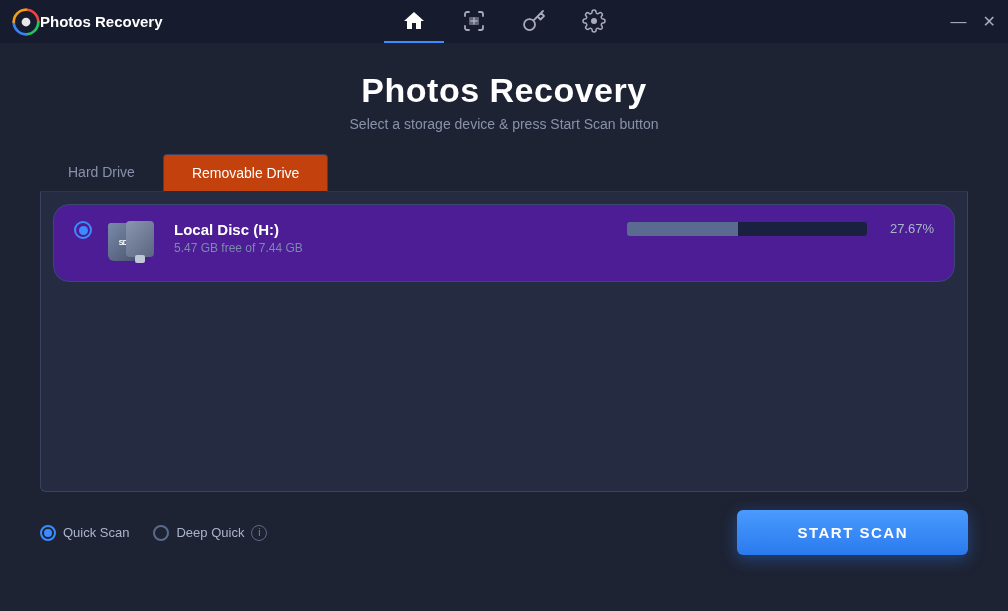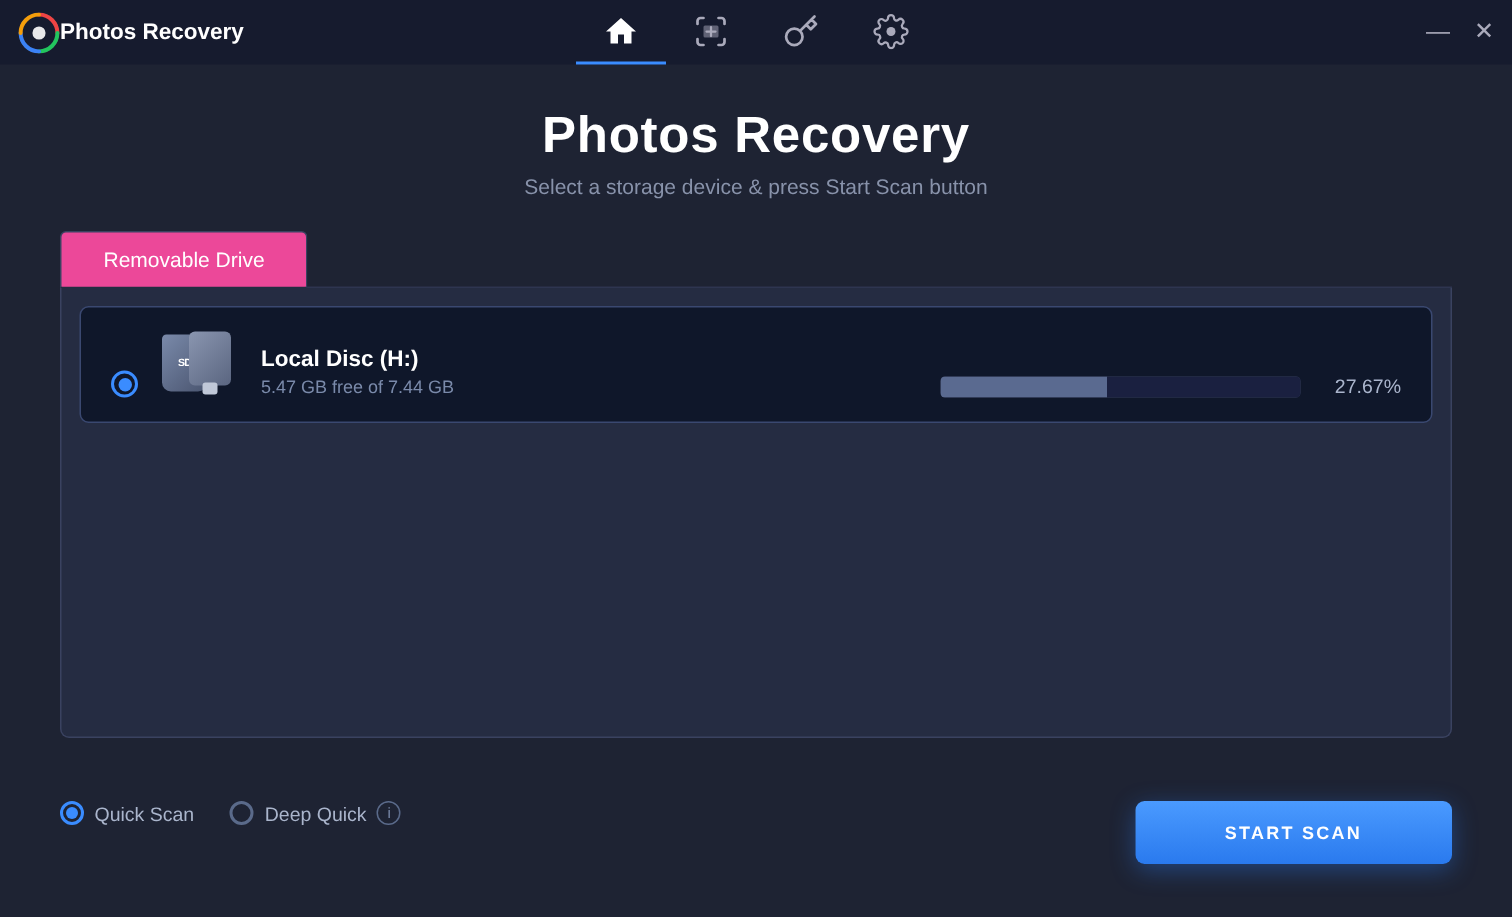--- a/index.html
+++ b/index.html
@@ -96,44 +96,44 @@
     .drive-tab {
       padding: 10px 28px;
       font-size: 14px;
       color: #8892aa;
       cursor: pointer;
       border-bottom: 2px solid transparent;
       margin-bottom: -1px;
     }
     .drive-tab.active {
       color: #fff;
-      background: #ec4899;
+      background: #c2410c;
       border: 1px solid #3a4260;
       border-bottom: 1px solid #252c42;
       border-radius: 4px 4px 0 0;
       text-align: right;
     }
 
     
     #drive-list {
       background: #252c42;
       border: 1px solid #3a4260;
       border-top: none;
       border-radius: 0 0 6px 6px;
       padding: 12px;
       min-height: 300px;
     }
 
     
     .drive-item {
       display: flex;
-      align-items: flex-end;
-      background: #0f172a;
+      align-items: flex-start;
+      background: #4c1d95;
       border: 1px solid #3a4870;
-      border-radius: 6px;
+      border-radius: 16px;
       padding: 16px 20px;
       cursor: pointer;
     }
 
     .drive-radio {
       width: 18px;
       height: 18px;
       border: 2px solid #3a8cff;
       border-radius: 50%;
       display: flex;
@@ -238,23 +238,22 @@
     .progress-percent {
       font-size: 13px;
       color: #aab5cc;
       width: 55px;
       text-align: right;
     }
 
     
     #bottom-bar {
       display: flex;
-      align-items: flex-start;
+      align-items: center;
       padding: 18px 0 0;
-      margin-top: 24px;
     }
 
     
     #scan-options {
       display: flex;
       align-items: center;
       gap: 24px;
     }
     .scan-option {
       display: flex;
@@ -298,21 +297,21 @@
       cursor: pointer;
     }
 
     
     #start-scan-btn {
       margin-left: auto;
       background: linear-gradient(180deg, #4a9aff, #2a7aee);
       border: none;
       border-radius: 6px;
       padding: 14px 60px;
-      font-size: 12px;
+      font-size: 15px;
       font-weight: 700;
       color: #fff;
       letter-spacing: 1.5px;
       cursor: pointer;
       text-transform: uppercase;
       box-shadow: 0 4px 16px rgba(42,122,238,0.4);
     }
 
     
     #logo-svg {
@@ -372,20 +371,23 @@
 </div>
 
 <div id="main">
 
   <div id="header">
     <div id="header-title">Photos Recovery</div>
     <div id="header-subtitle">Select a storage device &amp; press Start Scan button</div>
   </div>
 
   <div id="drive-tabs">
+    <div class="drive-tab">
+      <span>Hard Drive</span>
+    </div>
     <div class="drive-tab active">
       <span>Removable Drive</span>
     </div>
   </div>
 
   <div id="drive-list">
 
     <div class="drive-item">
 
       <div class="drive-radio">

